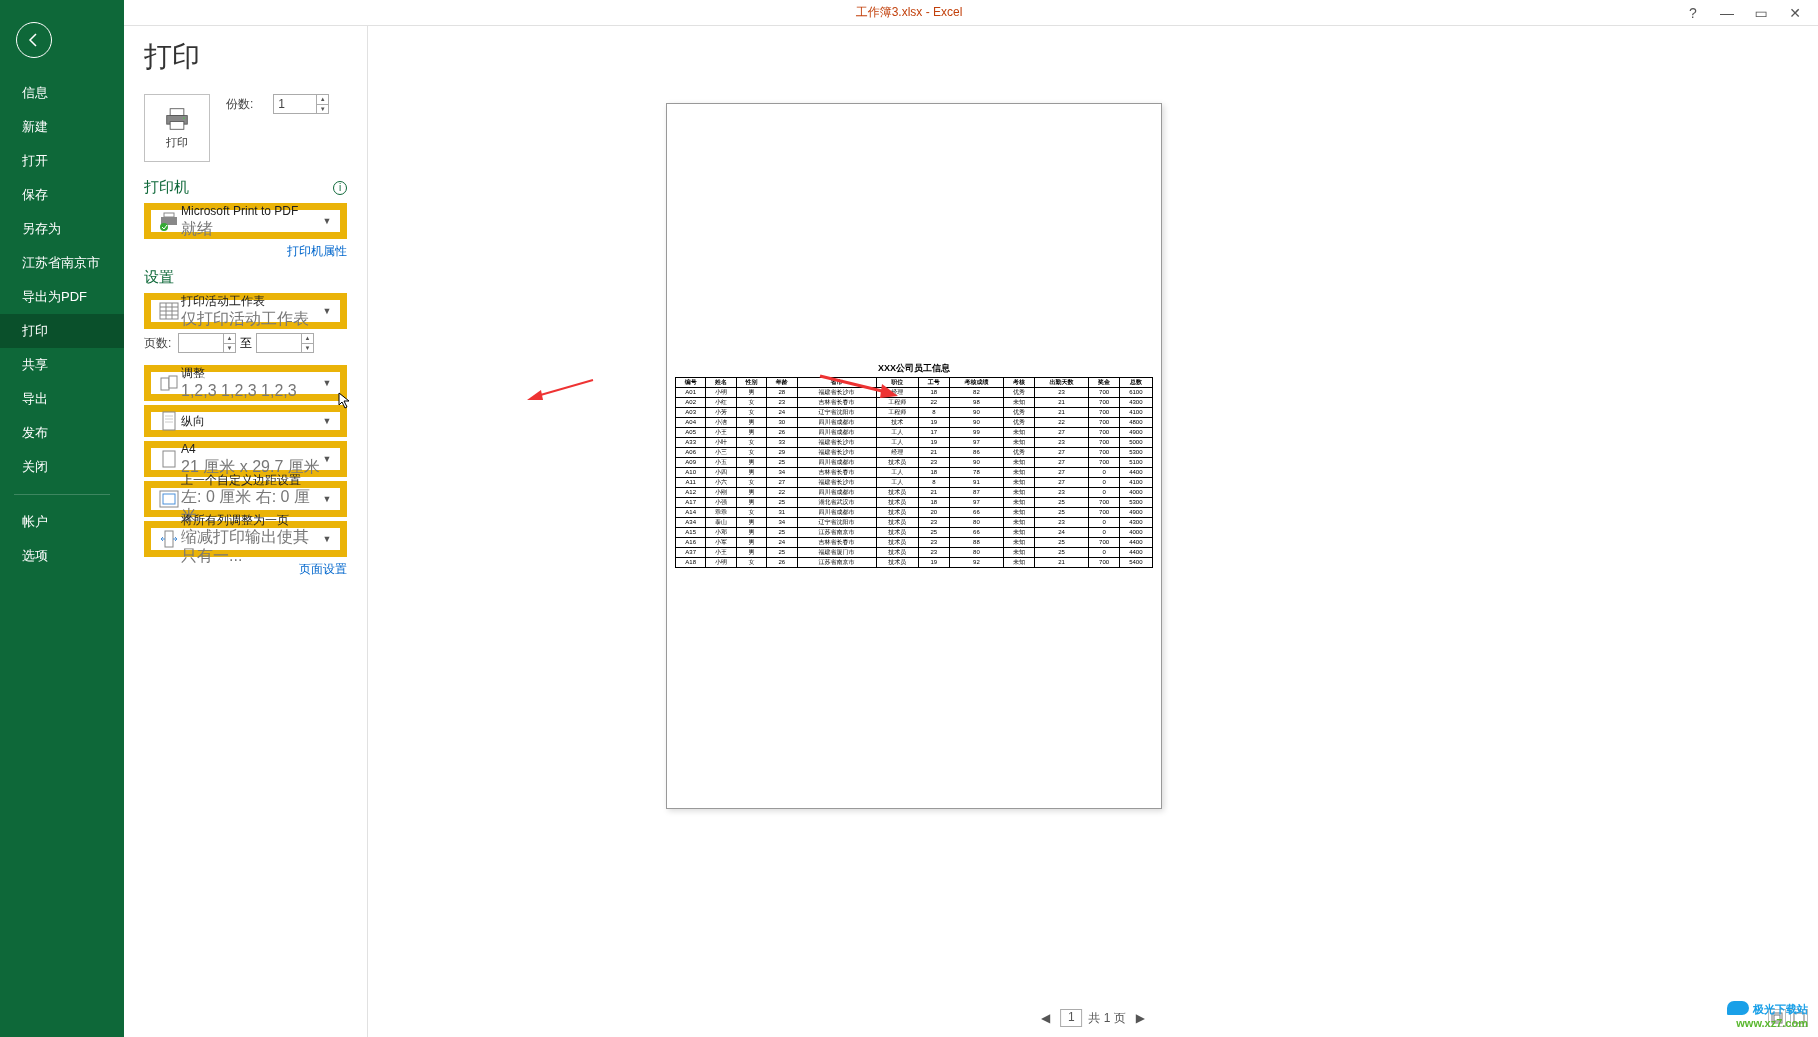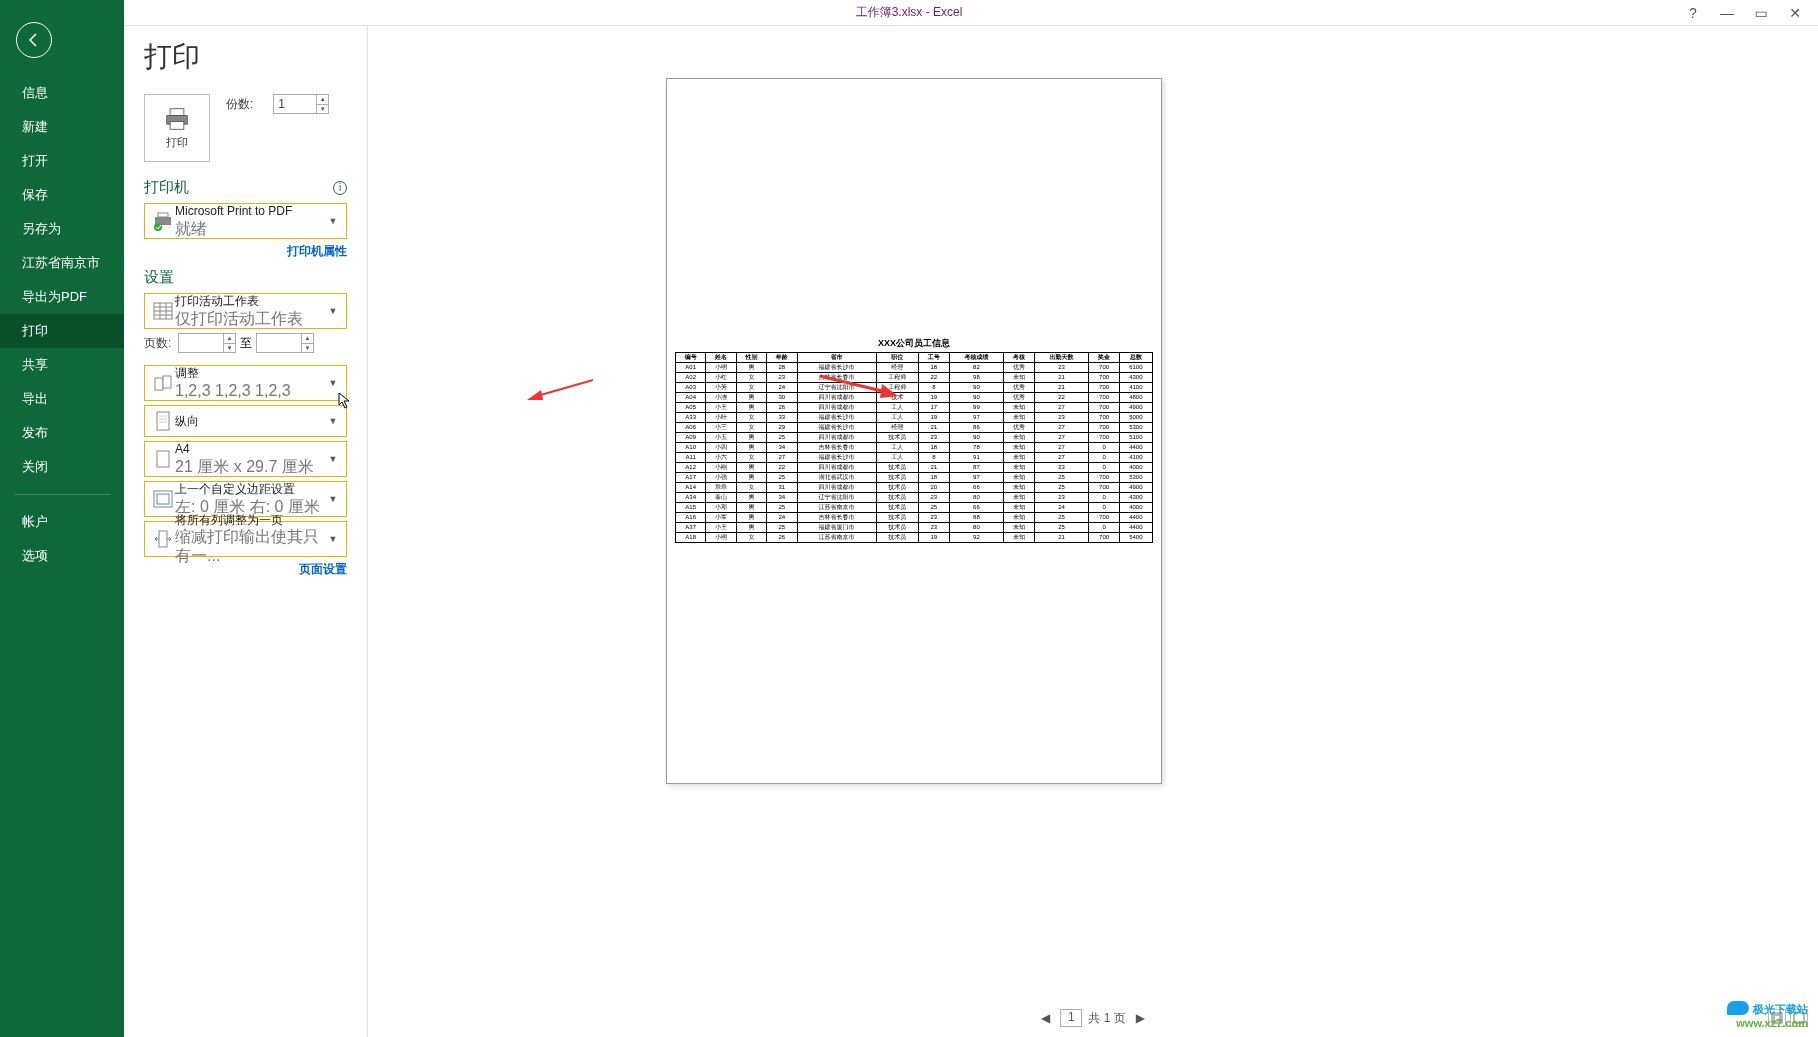--- a/index.html
+++ b/index.html
@@ -1,18 +1,18 @@
 <!DOCTYPE html>
 <html><head>
 <meta charset="utf-8">
 <style>
 * { box-sizing: border-box; margin: 0; padding: 0; }
 body { font-family: "Microsoft YaHei", sans-serif; font-size: 12px; background: #fff; overflow: hidden; width: 1818px; height: 1037px; position: relative; }
 .title-bar { height: 26px; background: #fff; border-bottom: 1px solid #e1e1e1; display: flex; align-items: center; position: relative; }
-.title-bar .title { position: absolute; left: 50%; transform: translateX(-50%); color: #701a75; font-size: 12px; text-align: right; }
+.title-bar .title { position: absolute; left: 50%; transform: translateX(-50%); color: #c2410c; font-size: 12px; text-align: right; }
 .title-bar .controls { position: absolute; right: 6px; display: flex; gap: 0; }
 .title-bar .ctrl { width: 34px; height: 22px; display: flex; align-items: center; justify-content: center; color: #555; font-size: 14px; cursor: pointer; }
 .sidebar { position: absolute; left: 0; top: 0; width: 124px; height: 100%; background: #0e6839; color: #fff; padding-top: 16px; }
 .sidebar .back { width: 36px; height: 36px; border: 1px solid #fff; border-radius: 50%; margin: 6px 0 18px 16px; display: flex; align-items: center; justify-content: center; cursor: pointer; }
 .sidebar .back svg { width: 16px; height: 16px; fill: #fff; }
 .sidebar .item { padding: 8px 0 8px 22px; font-size: 13px; cursor: pointer; }
 .sidebar .item.active { background: #0a502b; }
 .sidebar .divider { height: 1px; background: rgba(255,255,255,0.2); margin: 10px 14px; }
 .content { position: absolute; left: 110px; top: 26px; right: 0; bottom: 0; display: flex; }
 .settings-panel { width: 258px; padding: 12px 20px 0 34px; border-right: 1px solid #e1e1e1; }
@@ -21,32 +21,32 @@
 .print-btn { width: 66px; height: 68px; border: 1px solid #c1c1c1; display: flex; flex-direction: column; align-items: center; justify-content: center; cursor: pointer; }
 .print-btn svg { width: 28px; height: 24px; }
 .print-btn .lbl { font-size: 11px; margin-top: 4px; color: #333; }
 .copies { display: flex; align-items: center; gap: 20px; font-size: 12px; color: #444; }
 .spinner { width: 56px; height: 20px; border: 1px solid #ababab; display: flex; align-items: center; padding-left: 4px; position: relative; background: #fff; }
 .spinner .arrows { position: absolute; right: 0; top: 0; height: 100%; width: 12px; display: flex; flex-direction: column; }
 .spinner .arrows span { flex: 1; display: flex; align-items: center; justify-content: center; font-size: 6px; color: #555; border-left: 1px solid #ababab; cursor: pointer; }
 .spinner .arrows span:first-child { border-bottom: 1px solid #ababab; }
 .section-title { color: #0e6839; font-size: 15px; font-weight: 400; margin: 8px 0 6px; display: flex; justify-content: space-between; align-items: center; }
 .section-title .info { width: 14px; height: 14px; border: 1px solid #0e6839; border-radius: 50%; font-size: 10px; display: flex; align-items: center; justify-content: center; color: #0e6839; }
-.dropdown { border: 1px solid #eab308; height: 36px; display: flex; align-items: center; padding: 4px 6px; position: relative; cursor: pointer; background: #fff; margin-bottom: 4px; }
+.dropdown { border: 7px solid #eab308; height: 36px; display: flex; align-items: center; padding: 4px 6px; position: relative; cursor: pointer; background: #fff; margin-bottom: 4px; }
 .dropdown .dd-icon { width: 24px; display: flex; align-items: center; justify-content: center; }
 .dropdown .dd-text { flex: 1; display: flex; flex-direction: column; line-height: 1.2; }
 .dropdown .dd-text .main { font-size: 12px; color: #222; }
 .dropdown .dd-text .sub { font-size: 16px; color: #777; }
 .dropdown .chev { width: 14px; font-size: 9px; color: #555; display: flex; align-items: center; justify-content: center; }
-.link { color: #0066cc; font-size: 12px; text-align: right; display: block; margin-bottom: 8px; cursor: pointer; font-weight: bold; }
+.link { color: #0066cc; font-size: 12px; text-align: right; display: block; margin-bottom: 8px; cursor: pointer; }
 .pages-row { display: flex; align-items: center; gap: 4px; margin-bottom: 12px; }
 .pages-row .lbl { font-size: 12px; color: #444; width: 30px; }
 .pages-row .spinner { width: 58px; }
 .preview-area { flex: 1; position: relative; background: #fff; }
-.preview-page { position: absolute; left: 298px; top: 52px; width: 496px; height: 706px; background: #fff; border: 1px solid #999; box-shadow: 2px 2px 6px rgba(0,0,0,0.15); display: flex; flex-direction: column; align-items: center; padding-top: 258px; }
+.preview-page { position: absolute; left: 298px; top: 77px; width: 496px; height: 706px; background: #fff; border: 1px solid #999; box-shadow: 2px 2px 6px rgba(0,0,0,0.15); display: flex; flex-direction: column; align-items: center; padding-top: 258px; }
 .preview-table-title { font-size: 9px; font-weight: bold; margin-bottom: 2px; }
 .preview-table { border-collapse: collapse; font-size: 6px; width: 478px; }
 .preview-table th, .preview-table td { border: 1px solid #000; padding: 0 1px; text-align: center; height: 9px; line-height: 9px; white-space: nowrap; overflow: hidden; }
 .preview-nav { position: absolute; bottom: 10px; left: 50%; transform: translateX(-50%); display: flex; align-items: center; gap: 6px; font-size: 12px; color: #555; }
 .preview-nav .navbtn { cursor: pointer; padding: 0 4px; }
 .preview-nav .pgbox { width: 22px; height: 18px; border: 1px solid #ababab; text-align: center; }
 .preview-footer-icons { position: absolute; right: 10px; bottom: 10px; display: flex; gap: 4px; }
 .preview-footer-icons .fbtn { width: 18px; height: 18px; border: 1px solid #bbb; display: flex; align-items: center; justify-content: center; font-size: 10px; cursor: pointer; }
 .arrow-annot { position: absolute; pointer-events: none; }
 .cursor-annot { position: absolute; left: 228px; top: 366px; pointer-events: none; }

